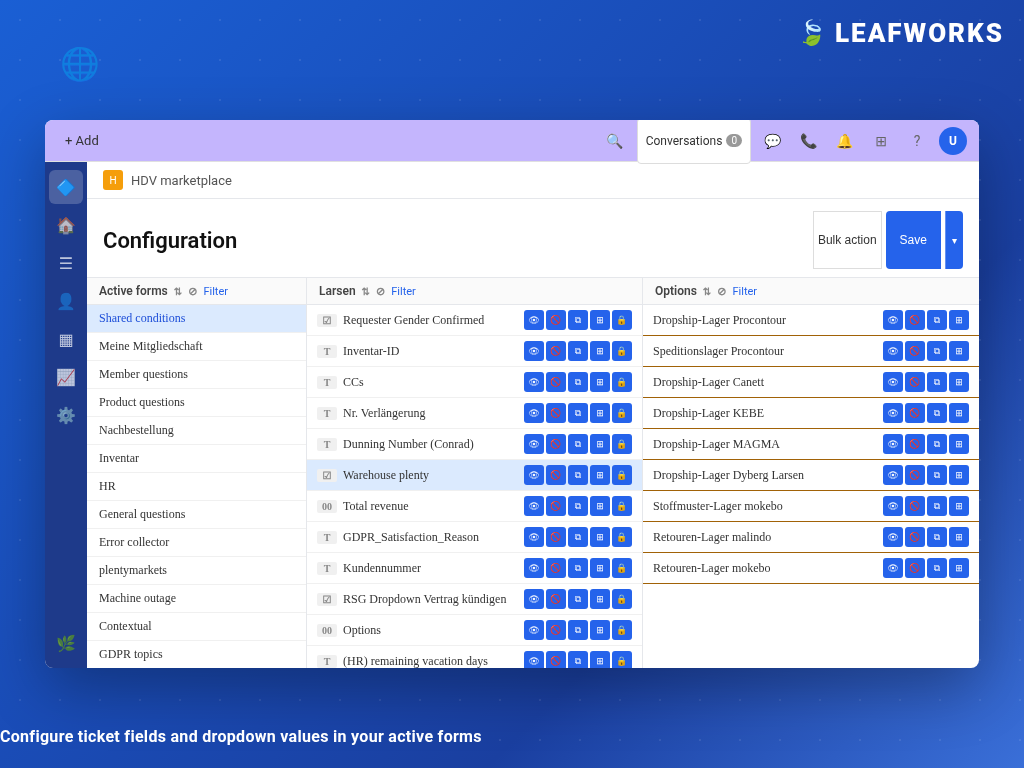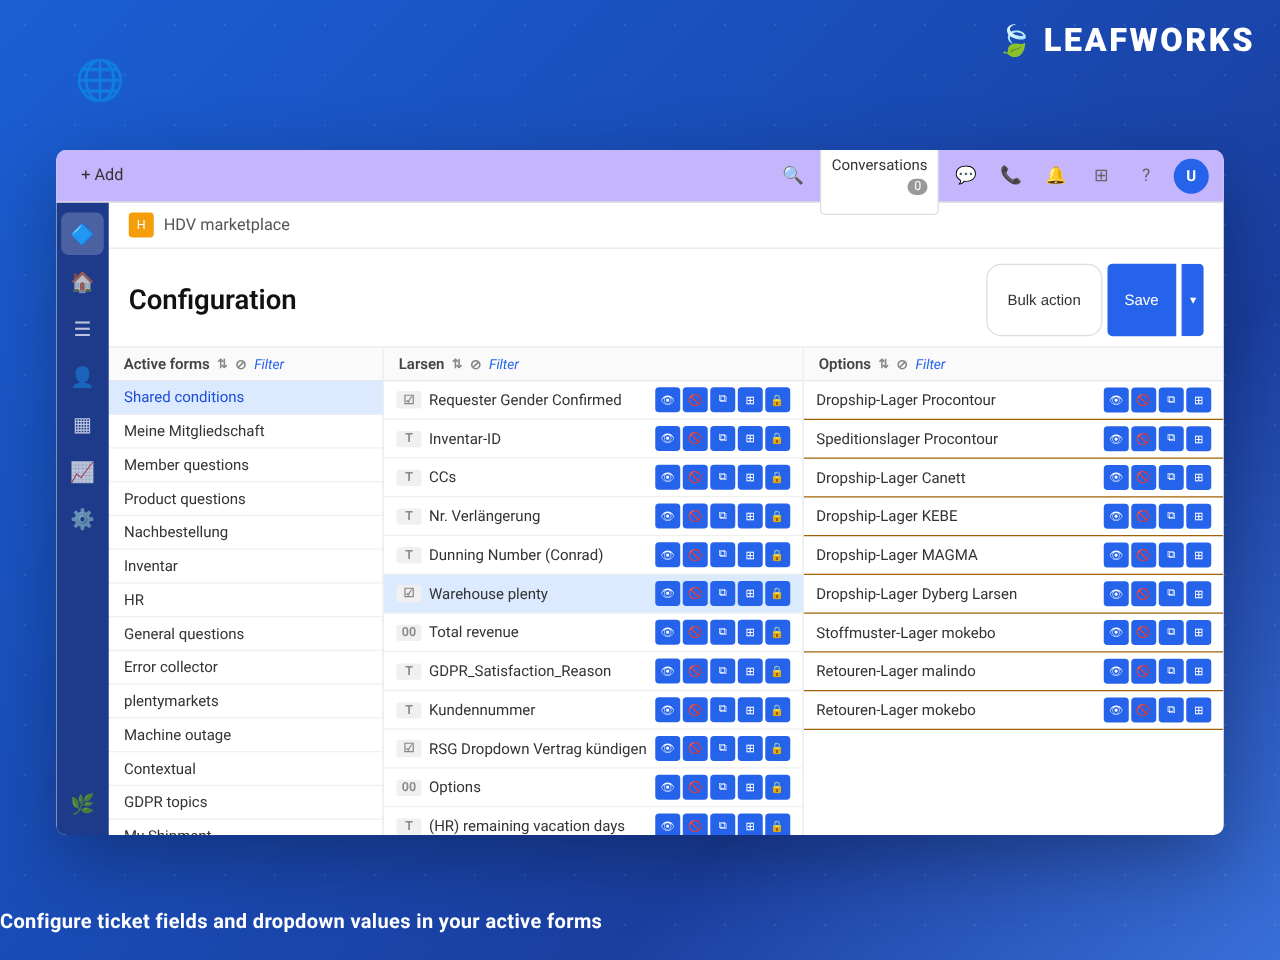--- a/index.html
+++ b/index.html
@@ -89,30 +89,29 @@
       border-radius: 4px;
       display: flex;
       align-items: center;
       justify-content: center;
       color: #666;
       font-size: 14px;
       cursor: pointer;
     }
     .conversations-btn {
       display: flex;
-      align-items: flex-end;
+      align-items: flex-start;
       gap: 4px;
       border: 1px solid #ddd;
       border-radius: 4px;
       padding: 15px 8px;
       font-size: 12px;
       color: #333;
       cursor: pointer;
       background: white;
-      flex-direction: column;
     }
     .conv-badge {
       background: #999;
       color: white;
       border-radius: 10px;
       padding: 1px 5px;
       font-size: 10px;
     }
     .avatar-btn {
       width: 28px;
@@ -209,22 +208,22 @@
       font-weight: 600;
       color: #111;
     }
     .header-actions {
       display: flex;
       gap: 4px;
     }
     .bulk-action-btn {
       border: 1px solid #ddd;
       background: white;
-      border-radius: 12px;
-      padding: 5px 16px;
+      border-radius: 0;
+      padding: 5px 4px;
       font-size: 12px;
       color: #333;
       cursor: pointer;
     }
     .save-btn {
       background: #2563eb;
       color: white;
       border: none;
       border-radius: 4px 0 0 4px;
       padding: 22px 14px;
@@ -266,25 +265,26 @@
       align-items: center;
       gap: 6px;
       font-size: 12px;
       font-weight: 600;
       color: #444;
       background: #fafafa;
       flex-shrink: 0;
     }
     .col-header .sort-icon { color: #888; font-size: 10px; }
     .filter-icon { color: #888; font-size: 11px; cursor: pointer; }
-    .filter-text { color: #2563eb; font-size: 11px; cursor: pointer; font-weight: 400; font-style: italic; }
+    .filter-text { color: #2563eb; font-size: 11px; cursor: pointer; font-weight: 400; }
 
     .col-body {
       flex: 1;
       overflow-y: auto;
+      font-family: Liberation Serif, serif;
     }
 
     
     .form-row {
       padding: 6px 12px;
       font-size: 12px;
       color: #333;
       cursor: pointer;
       border-bottom: 1px solid #f0f0f0;
       white-space: nowrap;

